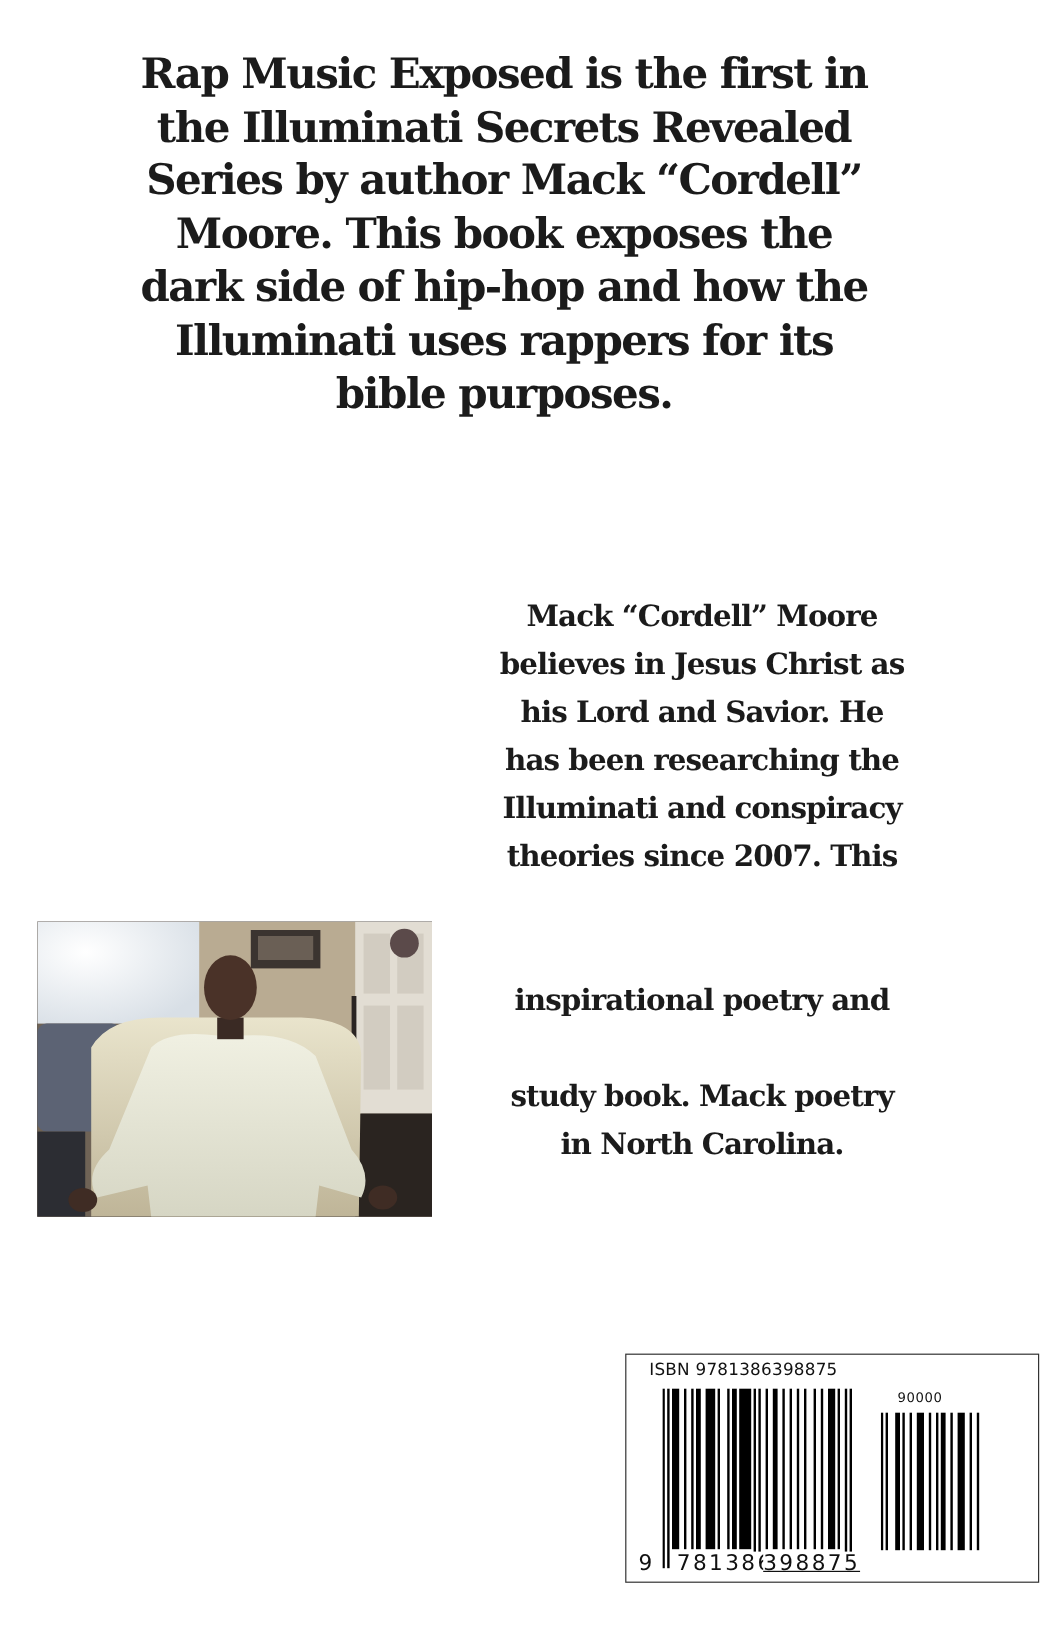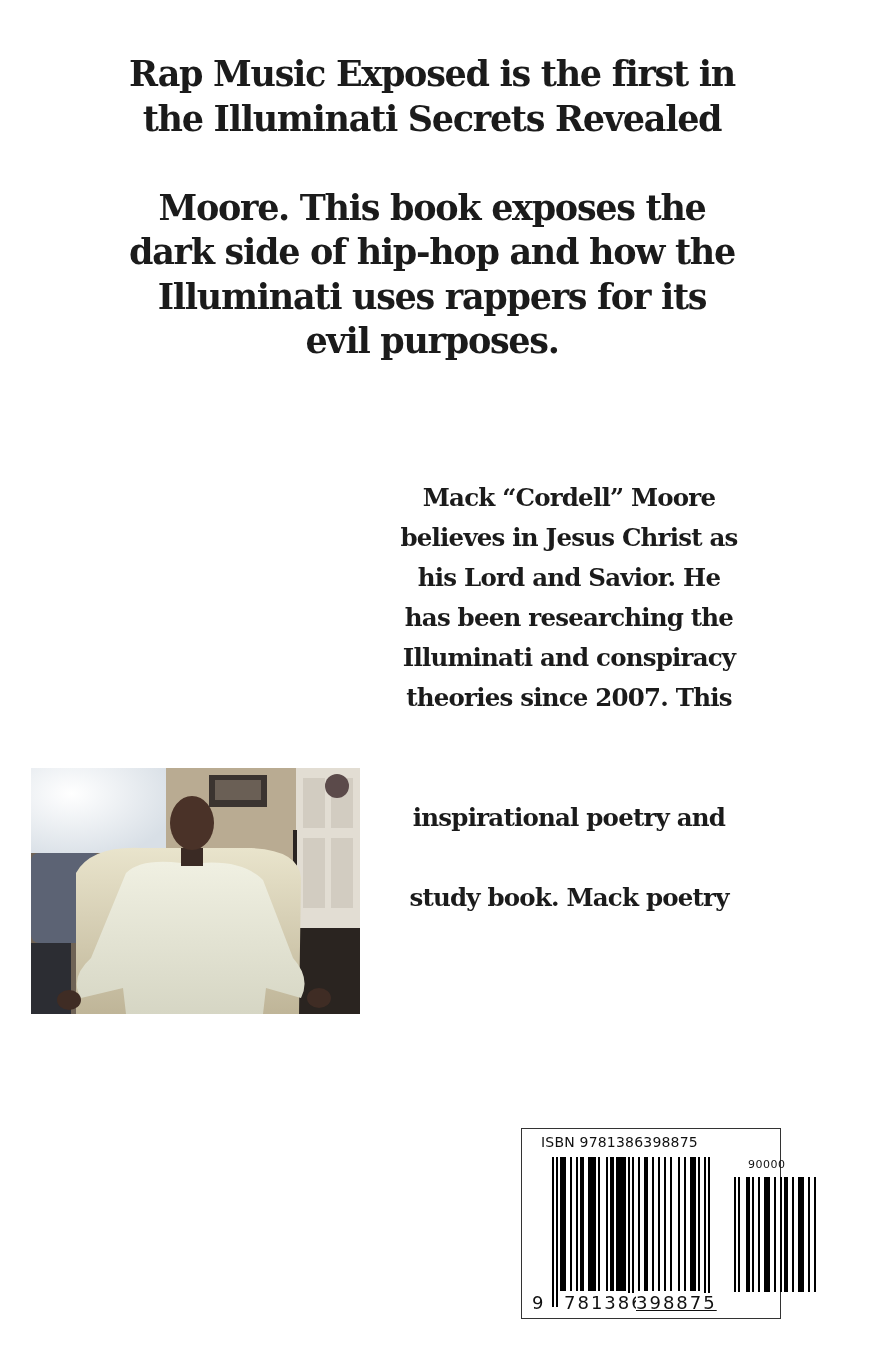--- a/index.html
+++ b/index.html
@@ -5,56 +5,56 @@
   html, body { margin: 0; padding: 0; }
   body {
     width: 880px; height: 1360px; position: relative; overflow: hidden;
     background: #ffffff; color: #1a1a1a;
     font-family: "DejaVu Serif", "Liberation Serif", serif;
   }
   .blurb {
     position: absolute; left: 110px; top: 40px; width: 620px;
     text-align: center; font-weight: bold;
     font-size: 35px; line-height: 44.5px; letter-spacing: -1.3px;
-    margin: 12px; color: #1b1b1b;
+    margin: 0; color: #1b1b1b;
   }
   .bio {
     position: absolute; left: 388px; top: 478px; width: 362px;
     text-align: center; font-weight: bold;
     font-size: 24.5px; line-height: 40px; letter-spacing: -0.8px;
-    margin: 0; color: #1b1b1b;
+    margin: 16px; color: #1b1b1b;
   }
   .photo {
     position: absolute; left: 31px; top: 768px; width: 329px; height: 246px;
     overflow: hidden; background: #3a3430;
   }
   .barcode-box {
-    position: absolute; left: 521px; top: 1128px; width: 260px; height: 191px;
+    position: absolute; left: 521px; top: 1128px; width: 345px; height: 191px;
     border: 1px solid #333; background: #fff; box-sizing: border-box;
     font-family: "DejaVu Sans", "Liberation Sans", sans-serif;
   }
   .isbn-label { position: absolute; left: 19px; top: 5px; font-size: 14px; color: #111; letter-spacing: 0.2px; }
   .addon-num { position: absolute; left: 226px; top: 29px; font-size: 11px; color: #111; letter-spacing: 0.5px; }
   .bars-main { position: absolute; left: 30px; top: 28px; }
   .bars-addon { position: absolute; left: 212px; top: 48px; }
   .digits { position: absolute; top: 164px; font-size: 18px; color: #111; background:#fff; line-height: 20px; }
 </style>
 </head>
 <body>
 
 <div>
 
   <p class="blurb">
     <span>Rap Music Exposed is the first in</span><br>
     <span>the Illuminati Secrets Revealed</span><br>
-    <br>
+    <span>Series by author Mack “Cordell”</span><br>
     <span>Moore. This book exposes the</span><br>
     <span>dark side of hip-hop and how the</span><br>
     <span>Illuminati uses rappers for its</span><br>
-    <span>evil purposes.</span>
+    <span>bible purposes.</span>
   </p>
 
   <div class="photo">
     <svg width="329" height="246" viewBox="0 0 329 246">
       <defs>
         <radialGradient id="win" cx="0.3" cy="0.3" r="0.8">
           <stop offset="0" stop-color="#ffffff"></stop>
           <stop offset="1" stop-color="#d8dfe6"></stop>
         </radialGradient>
         <linearGradient id="chair" x1="0" y1="0" x2="0" y2="1">
@@ -105,20 +105,21 @@
     <span>believes in Jesus Christ as</span><br>
     <span>his Lord and Savior. He</span><br>
     <span>has been researching the</span><br>
     <span>Illuminati and conspiracy</span><br>
     <span>theories since 2007. This</span><br>
     <br>
     <br>
     <span>inspirational poetry and</span><br>
     <br>
     <span>study book. Mack poetry</span><br>
+    <span>in North Carolina.</span>
   </p>
 
   <div class="barcode-box">
     <span class="isbn-label">ISBN 9781386398875</span>
     <span class="addon-num">90000</span>
 
     <svg class="bars-main" width="170" height="150" viewBox="0 0 170 150">
       <g fill="#000">
         <rect x="0" y="0" width="2" height="150"></rect>
         <rect x="4" y="0" width="2" height="150"></rect>

